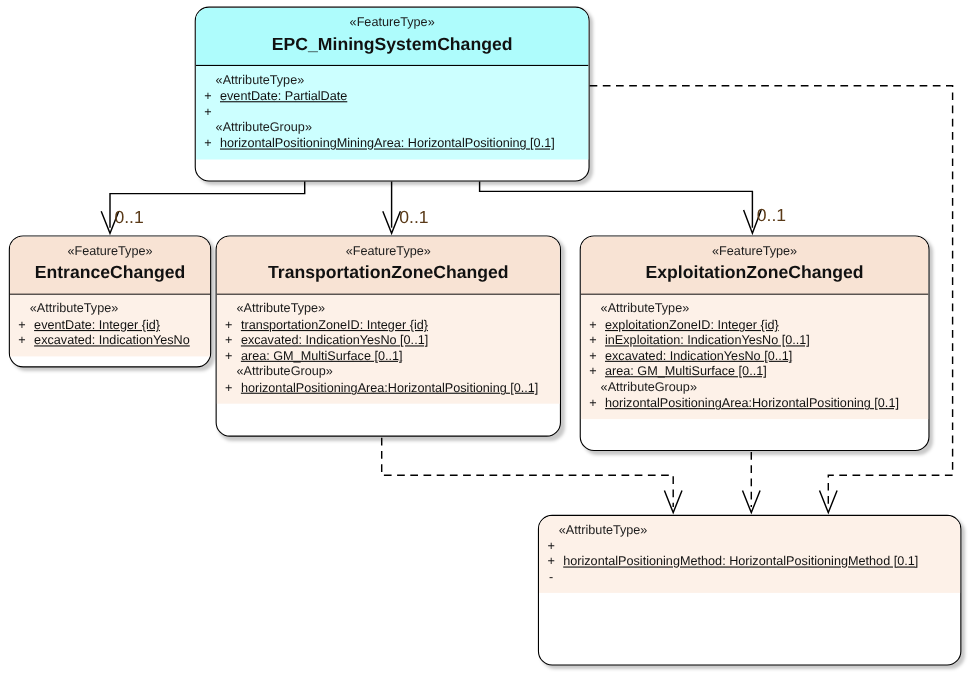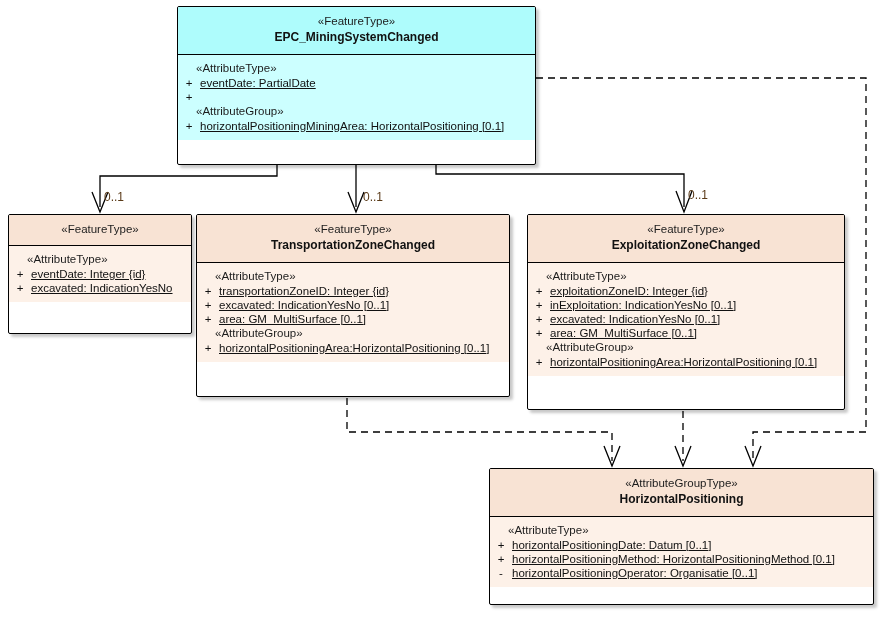--- a/index.html
+++ b/index.html
@@ -17,39 +17,39 @@
   #canvas {
     position: absolute;
     left: 0; top: 0;
     width: 883px;
     height: 618px;
   }
   .uml-box {
     position: absolute;
     box-sizing: border-box;
     border: 1.4px solid #000000;
-    border-radius: 2px;
+    border-radius: 13px;
     box-shadow: 3px 3px 3px rgba(0,0,0,0.22);
     overflow: hidden;
     background: #ffffff;
   }
   .uml-head {
     box-sizing: border-box;
     border-bottom: 1.4px solid #000000;
     text-align: center;
     padding: 7px 4px 8px 4px;
     line-height: 1.32;
   }
   .stereo {
     font-size: 11.5px;
     color: #1c1c1c;
     display: block;
   }
   .cls-name {
-    font-size: 12px;
+    font-size: 16px;
     font-weight: bold;
     color: #111111;
     display: block;
     margin-top: 1px;
   }
   .uml-body {
     padding: 6px 4px 7px 0;
     box-sizing: border-box;
   }
   .grp {
@@ -81,21 +81,21 @@
 
   
   #box-epc            { left: 177px; top: 6px;   width: 359px; height: 159px; }
   #box-entrance       { left: 8px;   top: 214px; width: 184px; height: 120px; }
   #box-transport      { left: 196px; top: 214px; width: 314px; height: 183px; }
   #box-exploitation   { left: 527px; top: 214px; width: 318px; height: 196px; }
   #box-horizontal     { left: 489px; top: 468px; width: 385px; height: 137px; }
 
   .mult-label {
     position: absolute;
-    font-size: 12px;
+    font-size: 16px;
     color: #5a3a18;
     white-space: nowrap;
   }
   #mult-entrance     { left: 104px; top: 190px; }
   #mult-transport    { left: 363px; top: 190px; }
   #mult-exploitation { left: 688px; top: 188px; }
 </style>
 </head>
 <body>
 
@@ -154,20 +154,21 @@
     <div class="attr">
       <span class="vis">+</span>
       <span class="attr-text">horizontalPositioningMiningArea: HorizontalPositioning [0.1]</span>
     </div>
   </div>
 </div>
 
 <div class="uml-box theme-peach" id="box-entrance">
   <div class="uml-head">
     <span class="stereo">«FeatureType»</span>
+    <span class="cls-name">EntranceChanged</span>
   </div>
   <div class="uml-body">
     <div class="grp">«AttributeType»</div>
     <div class="attr">
       <span class="vis">+</span>
       <span class="attr-text">eventDate: Integer {id}</span>
     </div>
     <div class="attr">
       <span class="vis">+</span>
       <span class="attr-text">excavated: IndicationYesNo</span>
@@ -227,32 +228,26 @@
     </div>
     <div class="grp">«AttributeGroup»</div>
     <div class="attr">
       <span class="vis">+</span>
       <span class="attr-text">horizontalPositioningArea:HorizontalPositioning [0.1]</span>
     </div>
   </div>
 </div>
 
 <div class="uml-box theme-peach" id="box-horizontal">
-  <div class="uml-head">
-    <span class="stereo">«AttributeGroupType»</span>
-    <span class="cls-name">HorizontalPositioning</span>
-  </div>
-  <div class="uml-body">
-    <div class="grp">«AttributeType»</div>
-    <div class="attr">
-      <span class="vis">+</span>
-      <span class="attr-text">horizontalPositioningDate: Datum [0..1]</span>
+  <div class="uml-body">
+    <div class="grp">«AttributeType»</div>
+    <div class="attr">
+      <span class="vis">+</span>
     </div>
     <div class="attr">
       <span class="vis">+</span>
       <span class="attr-text">horizontalPositioningMethod: HorizontalPositioningMethod [0.1]</span>
     </div>
     <div class="attr">
       <span class="vis">-</span>
-      <span class="attr-text">horizontalPositioningOperator: Organisatie [0..1]</span>
     </div>
   </div>
 </div>
 
 </body></html>

